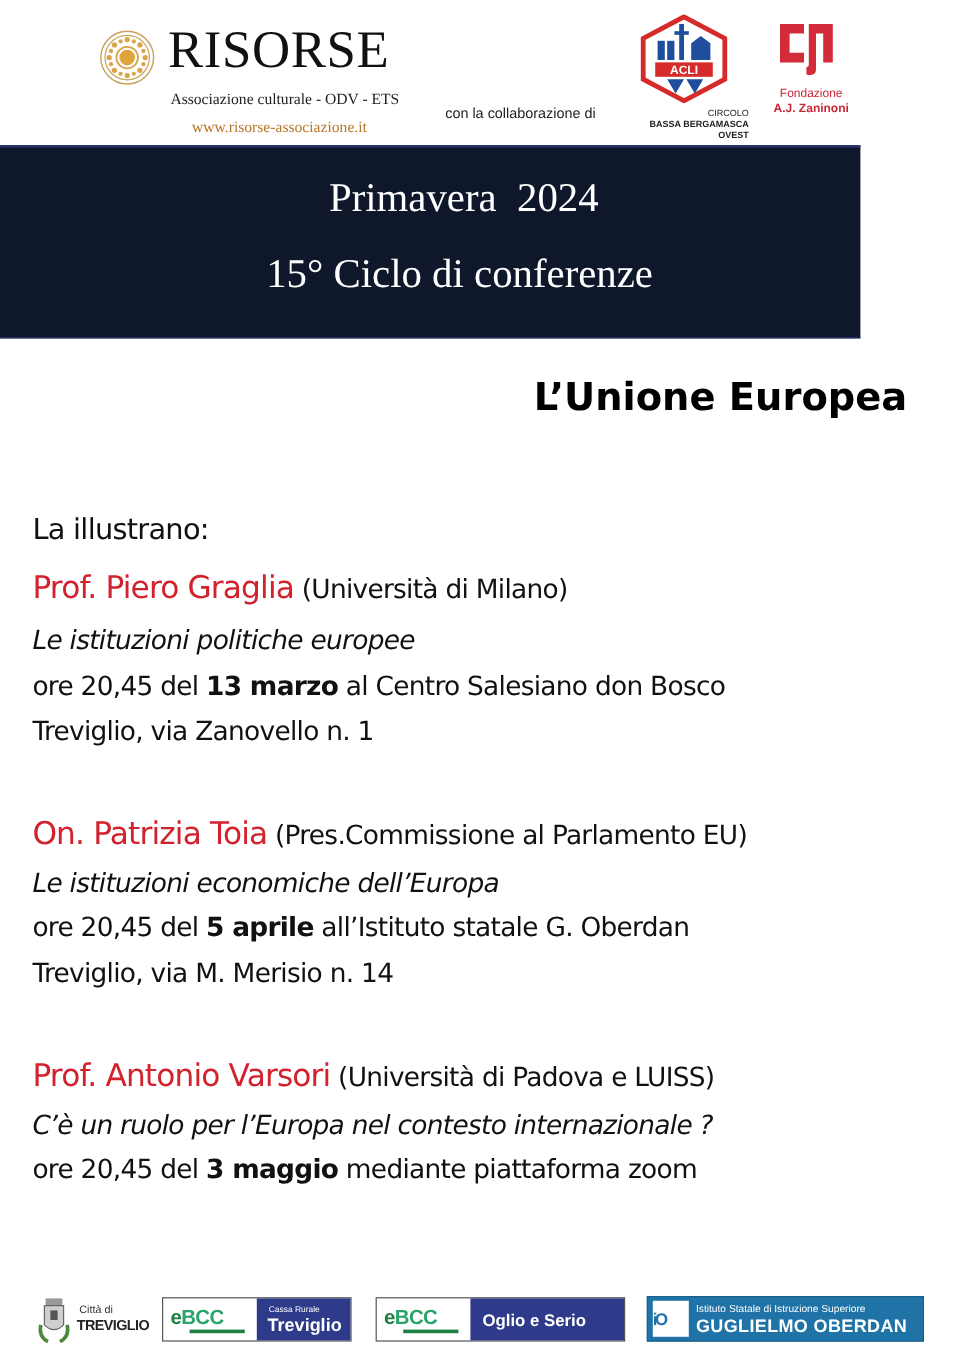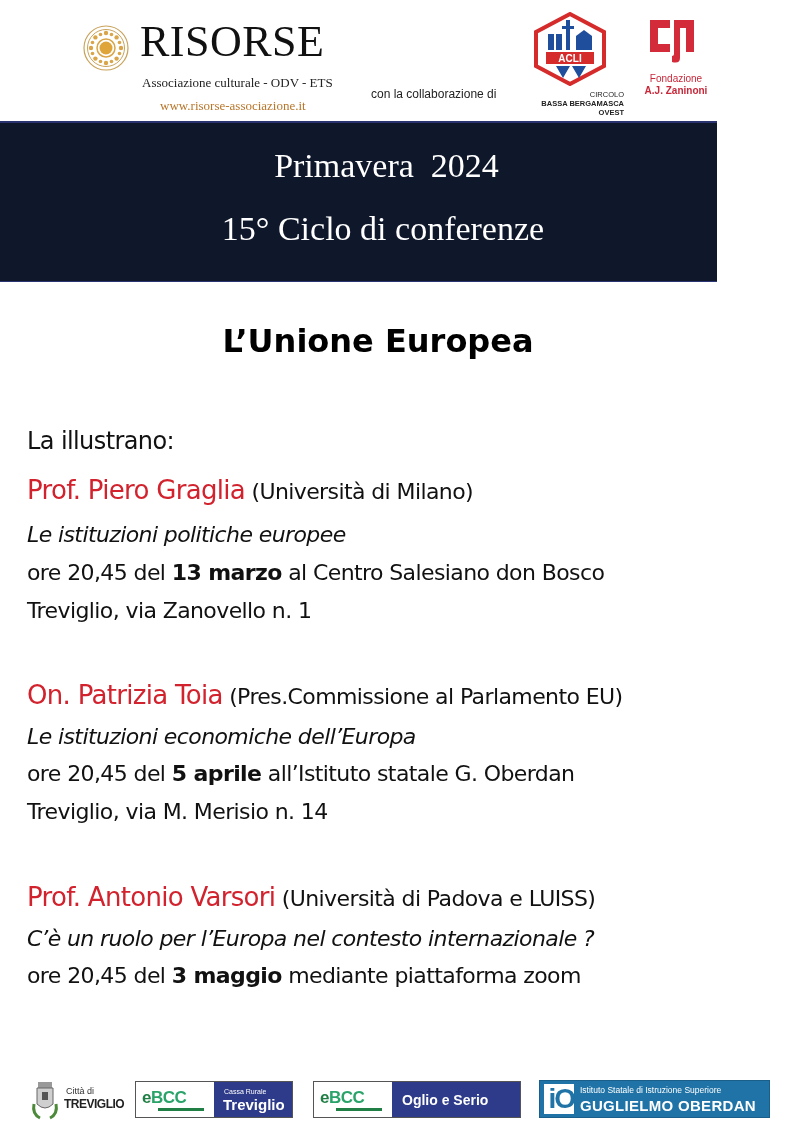--- a/index.html
+++ b/index.html
@@ -24,21 +24,21 @@
     .zan-mark { position: absolute; left: 10px; top: 0; width: 52px; height: 46px; }
     .zan-caption { position: absolute; left: 0; top: 55px; width: 80px; text-align: center; font-size: 10px; line-height: 12px; color: #c8283a; }
     .zan-caption .b { font-weight: bold; }
 
     
     .banner { position: absolute; left: 0; top: 121px; width: 717px; height: 161px; background: #0f172a; border-top: 2px solid #29336f; border-bottom: 1px solid #2a3474; }
     .banner-line1 { position: absolute; left: 0; top: 24px; width: 773px; text-align: center; font-family: "Liberation Serif", serif; font-size: 34px; color: #ffffff; white-space: pre; }
     .banner-line2 { position: absolute; left: 0; top: 87px; width: 766px; text-align: center; font-family: "Liberation Serif", serif; font-size: 34px; color: #ffffff; }
 
     
-    .title { position: absolute; left: 0; top: 322px; width: 756px; text-align: center; font-family: "DejaVu Sans", sans-serif; font-weight: bold; font-size: 32px; color: #000; }
+    .title { position: absolute; left: 0; top: 312px; width: 756px; text-align: right; font-family: "DejaVu Sans", sans-serif; font-weight: bold; font-size: 32px; color: #000; }
 
     
     .text { position: absolute; left: 27px; font-family: "DejaVu Sans", sans-serif; font-size: 22px; color: #111; white-space: nowrap; letter-spacing: -0.6px; }
     .intro { top: 427px; font-size: 24px; }
     .speaker-name { color: #d2222d; font-size: 26px; letter-spacing: -0.7px; }
     .affil { font-size: 22px; color: #111; }
     .talk { font-style: italic; }
     .strong { font-weight: bold; }
 
     .s1-name { top: 475px; }
@@ -67,21 +67,21 @@
     .bcc-logo .swirl { color: #1f7f45; }
     .bcc-tag { position: absolute; left: 22px; top: 26px; width: 46px; height: 3px; background: #1f7f45; }
     .bcc-right { flex: 1; background: #2e3b8a; color: #fff; position: relative; }
     .bcc1 { left: 135px; width: 158px; }
     .bcc1 .small { position: absolute; left: 10px; top: 6px; font-size: 7px; }
     .bcc1 .big { position: absolute; left: 9px; top: 14px; font-size: 15px; font-weight: bold; }
     .bcc2 { left: 313px; width: 208px; }
     .bcc2 .big { position: absolute; left: 10px; top: 10px; font-size: 14px; font-weight: bold; }
 
     .oberdan { position: absolute; left: 539px; top: 1080px; width: 231px; height: 38px; background: #1f73a6; color: #fff; border: 1px solid #1a5f8a; }
-    .io { position: absolute; left: 4px; top: 3px; width: 30px; height: 30px; background: #fff; color: #1f73a6; font-size: 28px; font-weight: bold; line-height: 30px; text-align: right; letter-spacing: -2px; }
+    .io { position: absolute; left: 4px; top: 3px; width: 30px; height: 30px; background: #fff; color: #1f73a6; font-size: 14px; font-weight: bold; line-height: 30px; text-align: left; letter-spacing: -2px; }
     .ob-small { position: absolute; left: 40px; top: 4px; font-size: 8.5px; white-space: nowrap; }
     .ob-big { position: absolute; left: 40px; top: 16px; font-size: 15px; font-weight: bold; letter-spacing: 0.3px; white-space: nowrap; }
   </style>
 </head>
 <body>
 
 <div class="risorse-logo">
   <svg class="risorse-emblem" viewBox="0 0 48 48">
     <circle cx="24" cy="24" r="22" fill="none" stroke="#c9a25a" stroke-width="1.2"></circle>
     <circle cx="24" cy="24" r="18.5" fill="none" stroke="#c9a25a" stroke-width="1"></circle>

